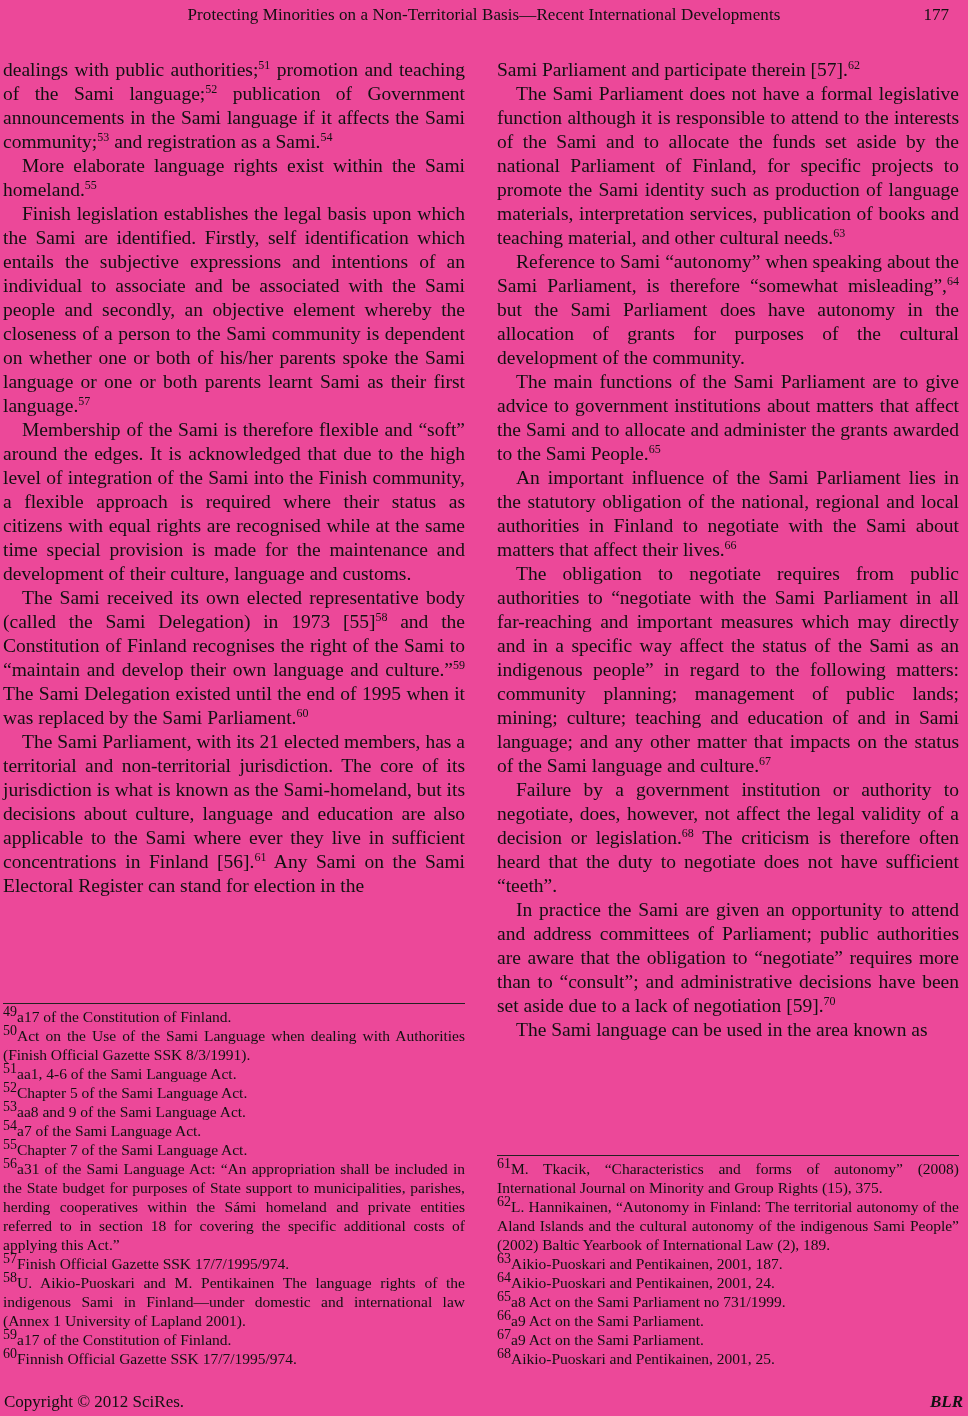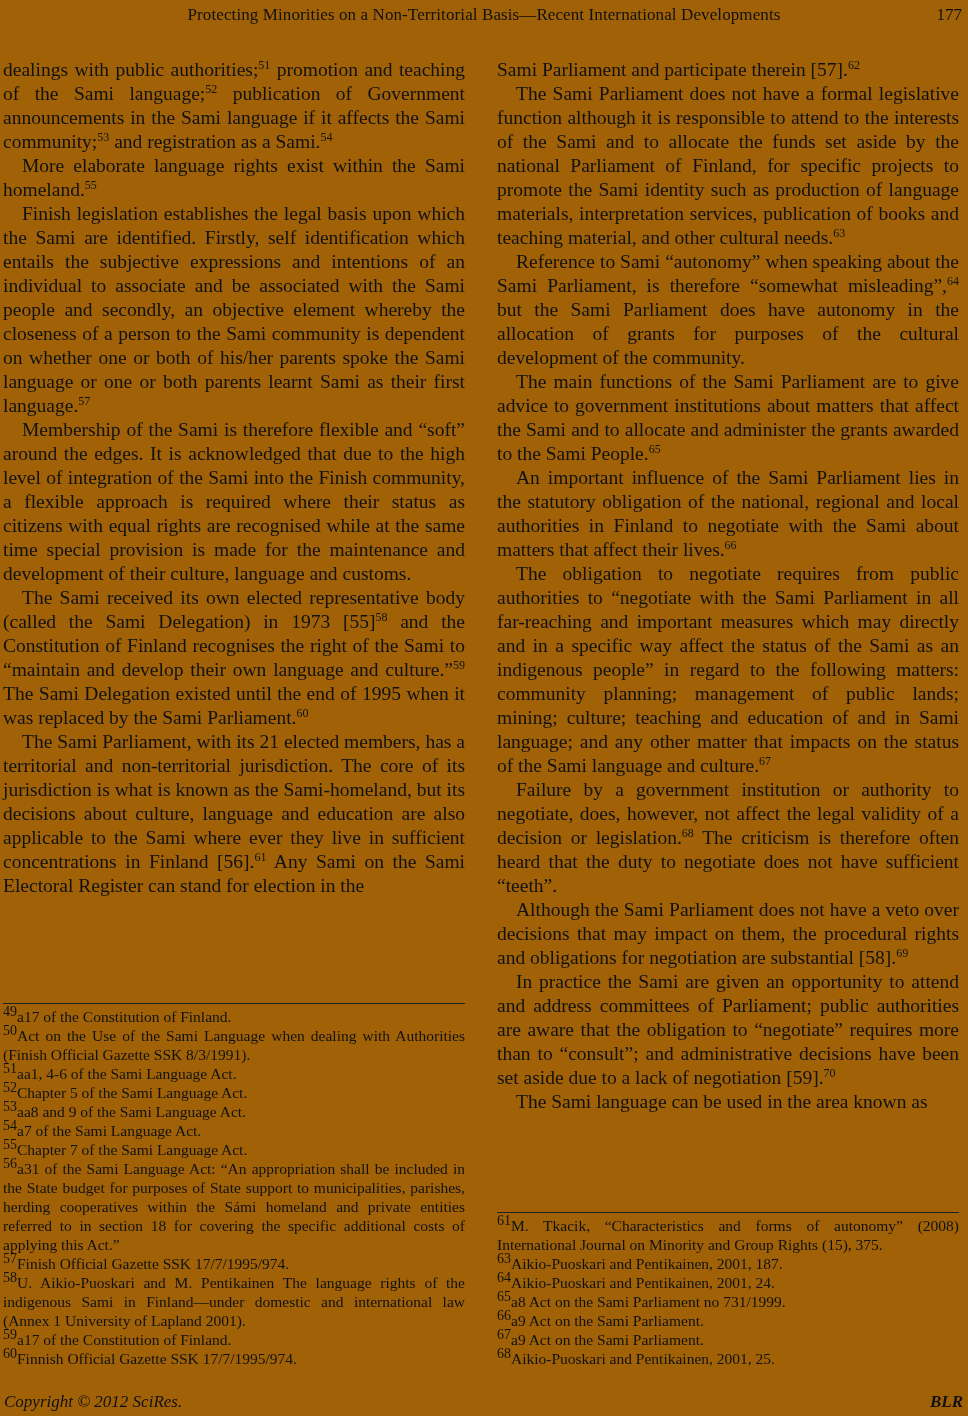--- a/index.html
+++ b/index.html
@@ -1,39 +1,39 @@
 <!DOCTYPE html>
 <html lang="en"><head>
 <meta charset="utf-8">
 <style>
   html,body{margin:0;padding:0;background:#ffffff;}
   .page{
     position:relative;
     width:968px;height:1416px;
     box-sizing:border-box;
     padding:4px 3px 0 3px;
-    background:#a16207;
+    background:#ec4899;
     color:#111111;
     font-family:"Liberation Serif", serif;
     overflow:hidden;
   }
   header.runhead{
     position:relative;
     height:24px;
     font-size:17px;
     line-height:22px;
   }
   .runhead-title{
     width:100%;
     text-align:center;
     letter-spacing:0.1px;
   }
   .runhead-pageno{
     position:absolute;
-    right:3px;top:0;
+    right:16px;top:0;
   }
   .columns{
     display:flex;
     gap:32px;
     height:1310px;
     margin-top:30px;
   }
   .col{
     width:462px;
     display:flex;
@@ -76,21 +76,21 @@
     justify-content:space-between;
     align-items:baseline;
     margin-top:24px;
     font-size:17px;
   }
   .journal-abbrev{
     font-weight:bold;
     font-style:italic;
     padding-right:2px;
   }
-  .copyright{padding-left:1px;font-style:italic;}
+  .copyright{padding-left:1px;}
   .ital{}
 </style>
 </head>
 <body>
 
 <div class="page">
 
   <header class="runhead">
     <div class="runhead-title">Protecting Minorities on a Non-Territorial Basis—Recent International Developments</div>
     <div class="runhead-pageno">177</div>
@@ -128,28 +128,28 @@
 
     <section class="col">
       <div class="col-body">
           <p class="para"><span>Sami Parliament and participate therein [57].</span><sup>62</sup></p>
           <p class="para indent"><span>The Sami Parliament does not have a formal legislative function although it is responsible to attend to the interests of the Sami and to allocate the funds set aside by the national Parliament of Finland, for specific projects to promote the Sami identity such as production of language materials, interpretation services, publication of books and teaching material, and other cultural needs.</span><sup>63</sup></p>
           <p class="para indent"><span>Reference to Sami “autonomy” when speaking about the Sami Parliament, is therefore “somewhat misleading”,</span><sup>64</sup><span> but the Sami Parliament does have autonomy in the allocation of grants for purposes of the cultural development of the community.</span></p>
           <p class="para indent"><span>The main functions of the Sami Parliament are to give advice to government institutions about matters that affect the Sami and to allocate and administer the grants awarded to the Sami People.</span><sup>65</sup></p>
           <p class="para indent"><span>An important influence of the Sami Parliament lies in the statutory obligation of the national, regional and local authorities in Finland to negotiate with the Sami about matters that affect their lives.</span><sup>66</sup></p>
           <p class="para indent"><span>The obligation to negotiate requires from public authorities to “negotiate with the Sami Parliament in all far-reaching and important measures which may directly and in a specific way affect the status of the Sami as an indigenous people” in regard to the following matters: community planning; management of public lands; mining; culture; teaching and education of and in Sami language; and any other matter that impacts on the status of the Sami language and culture.</span><sup>67</sup></p>
           <p class="para indent"><span>Failure by a government institution or authority to negotiate, does, however, not affect the legal validity of a decision or legislation.</span><sup>68</sup><span> The criticism is therefore often heard that the duty to negotiate does not have sufficient “teeth”.</span></p>
-          <p class="para indent"><span>Although the Sami Parliament does not have a veto over decisions that may impact on them, the procedural rights and obligations for negotiation are substantial [58].</span><sup>69</sup></p>
           <p class="para indent"><span>In practice the Sami are given an opportunity to attend and address committees of Parliament; public authorities are aware that the obligation to “negotiate” requires more than to “consult”; and administrative decisions have been set aside due to a lack of negotiation [59].</span><sup>70</sup></p>
           <p class="para indent"><span>The Sami language can be used in the area known as</span></p>
         </div>
       <div class="footnotes">
         <hr class="fnrule">
         <div class="fnlist">
             <div class="footnote"><sup>61</sup><span>M. Tkacik, “Characteristics and forms of autonomy” (2008) </span><span class="ital">International Journal on Minority and Group Rights</span><span> (15), 375.</span></div>
+            <div class="footnote"><sup>62</sup><span>L. Hannikainen, “Autonomy in Finland: The territorial autonomy of the Aland Islands and the cultural autonomy of the indigenous Sami People” (2002) </span><span class="ital">Baltic Yearbook of International Law</span><span> (2), 189.</span></div>
             <div class="footnote"><sup>63</sup><span>Aikio-Puoskari and Pentikainen, 2001, 187.</span></div>
             <div class="footnote"><sup>64</sup><span>Aikio-Puoskari and Pentikainen, 2001, 24.</span></div>
             <div class="footnote"><sup>65</sup><span>a8 Act on the Sami Parliament no 731/1999.</span></div>
             <div class="footnote"><sup>66</sup><span>a9 Act on the Sami Parliament.</span></div>
             <div class="footnote"><sup>67</sup><span>a9 Act on the Sami Parliament.</span></div>
             <div class="footnote"><sup>68</sup><span>Aikio-Puoskari and Pentikainen, 2001, 25.</span></div>
           </div>
       </div>
     </section>
 

